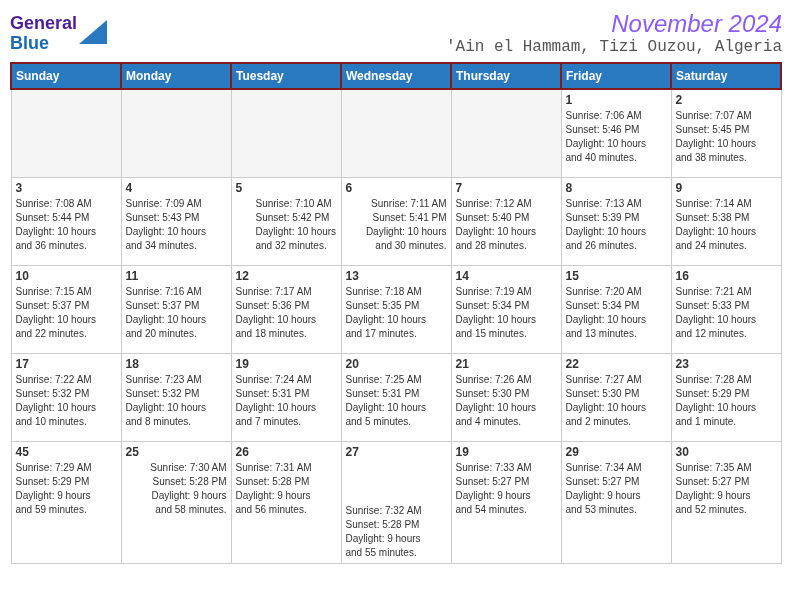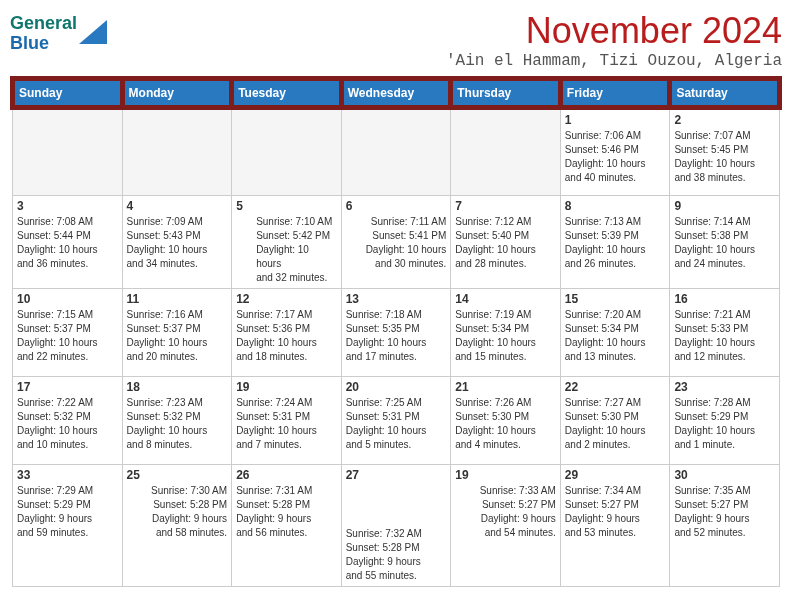--- a/index.html
+++ b/index.html
@@ -19,53 +19,54 @@
     .logo {
       display: flex;
       align-items: center;
       margin-top: 4px;
     }
     .logo-text {
       font-size: 18px;
       font-weight: bold;
       line-height: 1.1;
     }
-    .logo-text span.general { color: #0f766e; margin-top: 37px; }
+    .logo-text span.general { color: #4c1d95; margin-top: 37px; }
     .logo-text span.blue { color: #1a6aad; }
     .logo-icon {
       width: 28px;
       height: 24px;
       margin-left: 2px;
       margin-top: -4px;
     }
     .title-block {
       text-align: right;
     }
     .month-title {
-      font-size: 36px;
-      color: #b91c1c;
+      font-size: 24px;
+      color: #8b5cf6;
       font-weight: normal;
+      font-style: italic;
     }
     .location-title {
       font-size: 16px;
       color: #555;
       font-family: Liberation Mono, monospace;
     }
     table {
       width: 100%;
       border-collapse: collapse;
       table-layout: fixed;
     }
     th {
       background-color: #2979c0;
       color: #fff;
       font-size: 12px;
       padding: 5px 4px;
       text-align: left;
-      border: 5px solid #7f1d1d;
+      border: 2px solid #7f1d1d;
     }
     td {
       border: 1px solid #ccc;
       vertical-align: top;
       padding: 3px 4px;
       font-size: 10px;
       color: #333;
       height: 88px;
       background: #fff;
     }
@@ -285,21 +286,21 @@
         <td>
           <span class="day-num">23</span>
           <div class="day-info" style="white-space: pre-line;">Sunrise: 7:28 AM
 Sunset: 5:29 PM
 Daylight: 10 hours
 and 1 minute.</div>
         </td>
       </tr>
       <tr>
         <td>
-          <span class="day-num">33</span>
+          <span class="day-num">45</span>
           <div class="day-info" style="white-space: pre-line;">Sunrise: 7:29 AM
 Sunset: 5:29 PM
 Daylight: 9 hours
 and 59 minutes.</div>
         </td>
         <td>
           <span class="day-num">25</span>
           <div class="day-info" style="white-space: pre-line; text-align: right;">Sunrise: 7:30 AM
 Sunset: 5:28 PM
 Daylight: 9 hours
@@ -314,21 +315,21 @@
         </td>
         <td>
           <span class="day-num">27</span>
           <div class="day-info" style="white-space: pre-line; margin-top: 45px;">Sunrise: 7:32 AM
 Sunset: 5:28 PM
 Daylight: 9 hours
 and 55 minutes.</div>
         </td>
         <td>
           <span class="day-num">19</span>
-          <div class="day-info" style="white-space: pre-line; text-align: right;">Sunrise: 7:33 AM
+          <div class="day-info" style="white-space: pre-line;">Sunrise: 7:33 AM
 Sunset: 5:27 PM
 Daylight: 9 hours
 and 54 minutes.</div>
         </td>
         <td>
           <span class="day-num">29</span>
           <div class="day-info" style="white-space: pre-line;">Sunrise: 7:34 AM
 Sunset: 5:27 PM
 Daylight: 9 hours
 and 53 minutes.</div>

